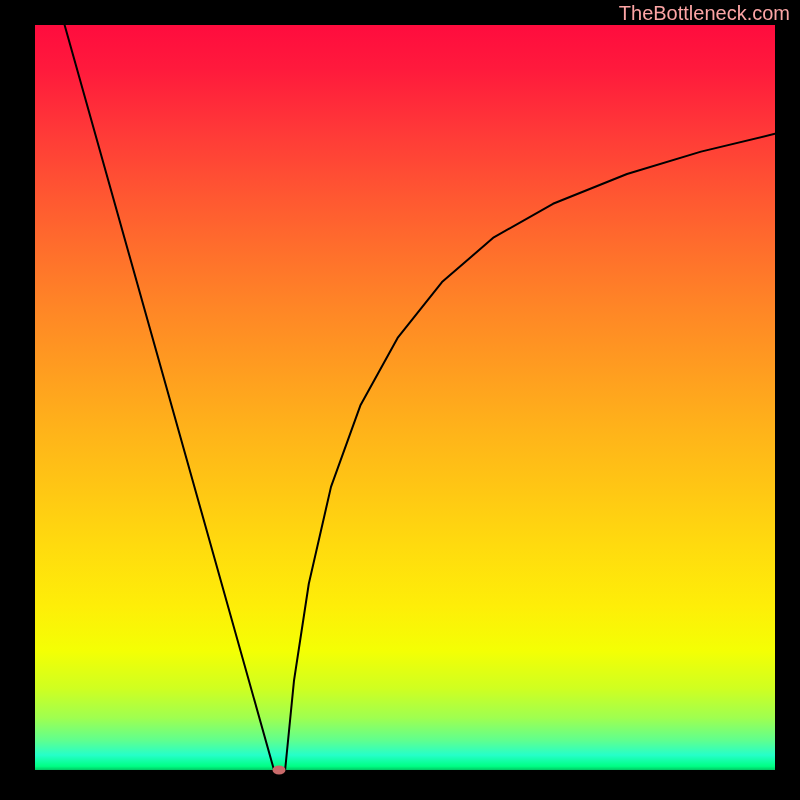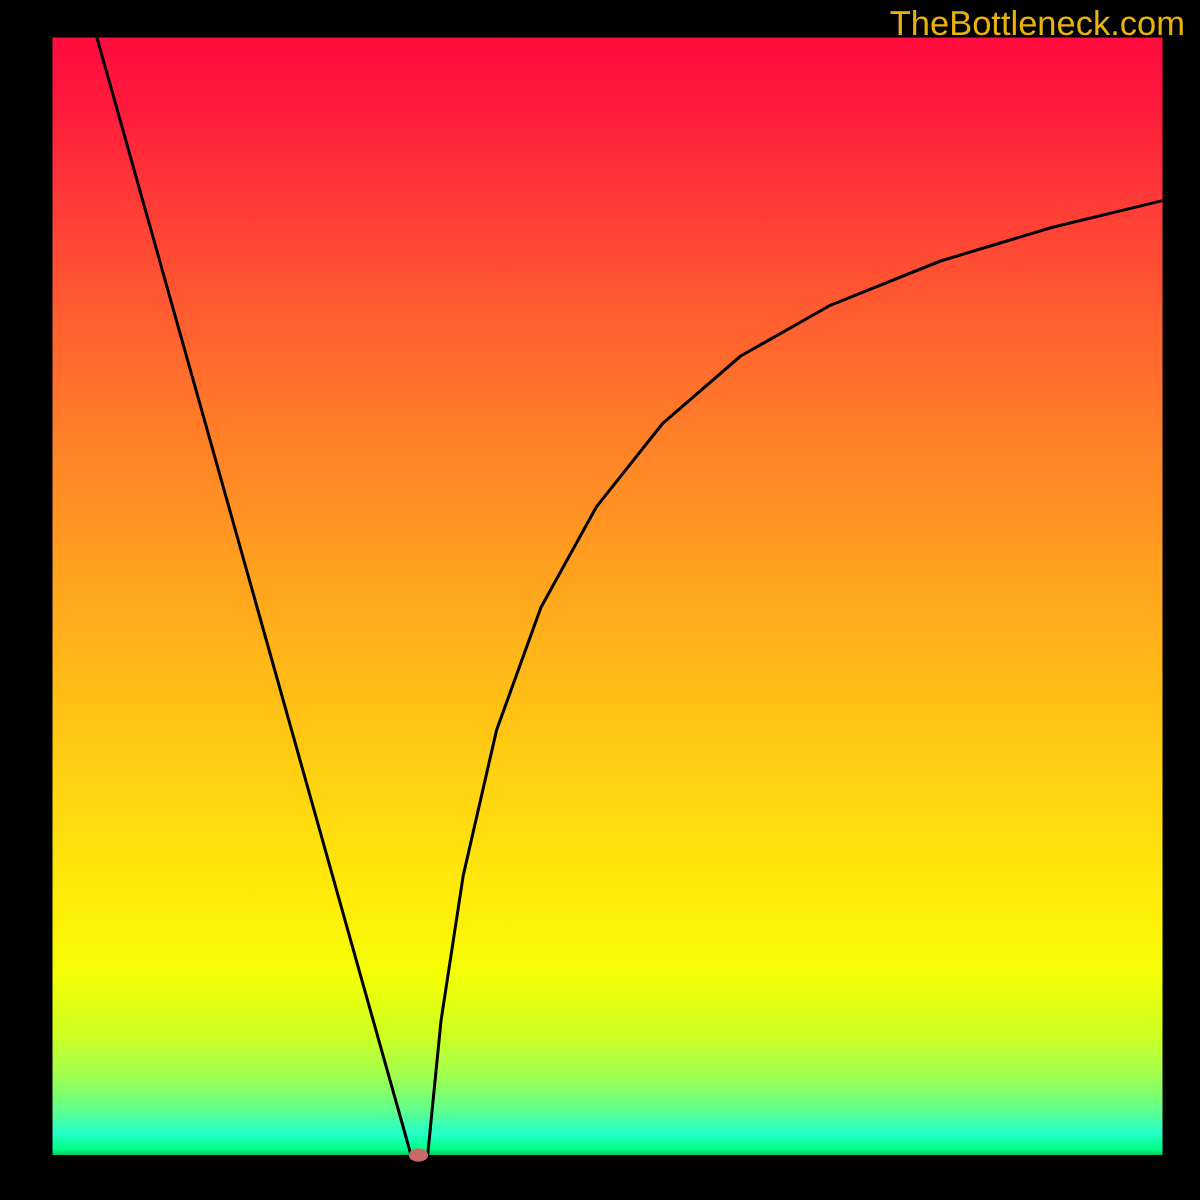--- a/index.html
+++ b/index.html
@@ -8,22 +8,22 @@
     height: 800px;
     background: #000;
     position: relative;
     overflow: hidden;
   }
   .attribution {
     position: absolute;
     top: 2px;
     right: 10px;
     font-family: Arial, Helvetica, sans-serif;
-    font-size: 23px;
-    color: #eab308;
+    font-size: 20px;
+    color: #fca5a5;
     z-index: 10;
   }
   .plot-area {
     position: absolute;
     left: 35px;
     top: 25px;
     width: 740px;
     height: 745px;
     background: linear-gradient(to bottom,
       #ff0c3e 0%,

